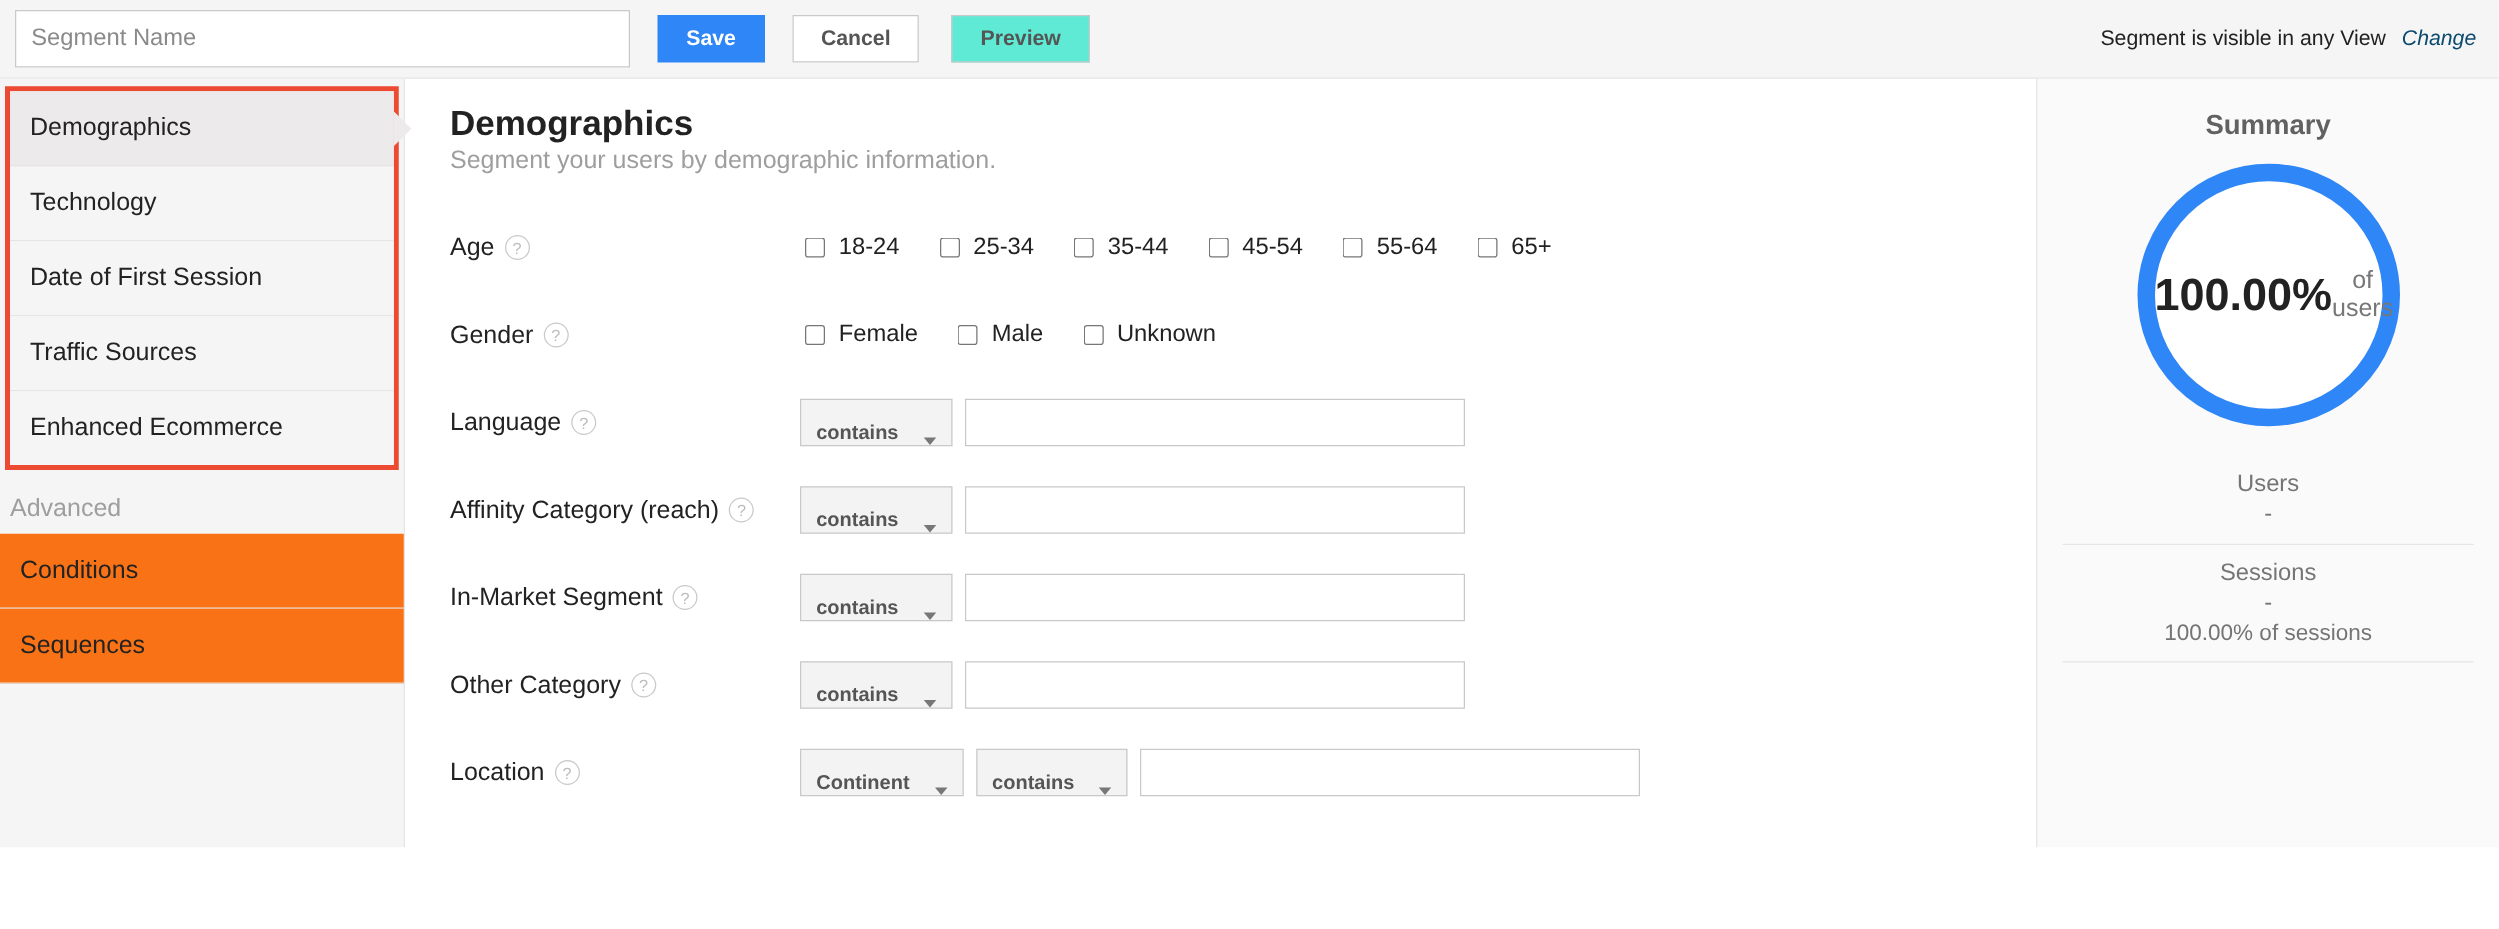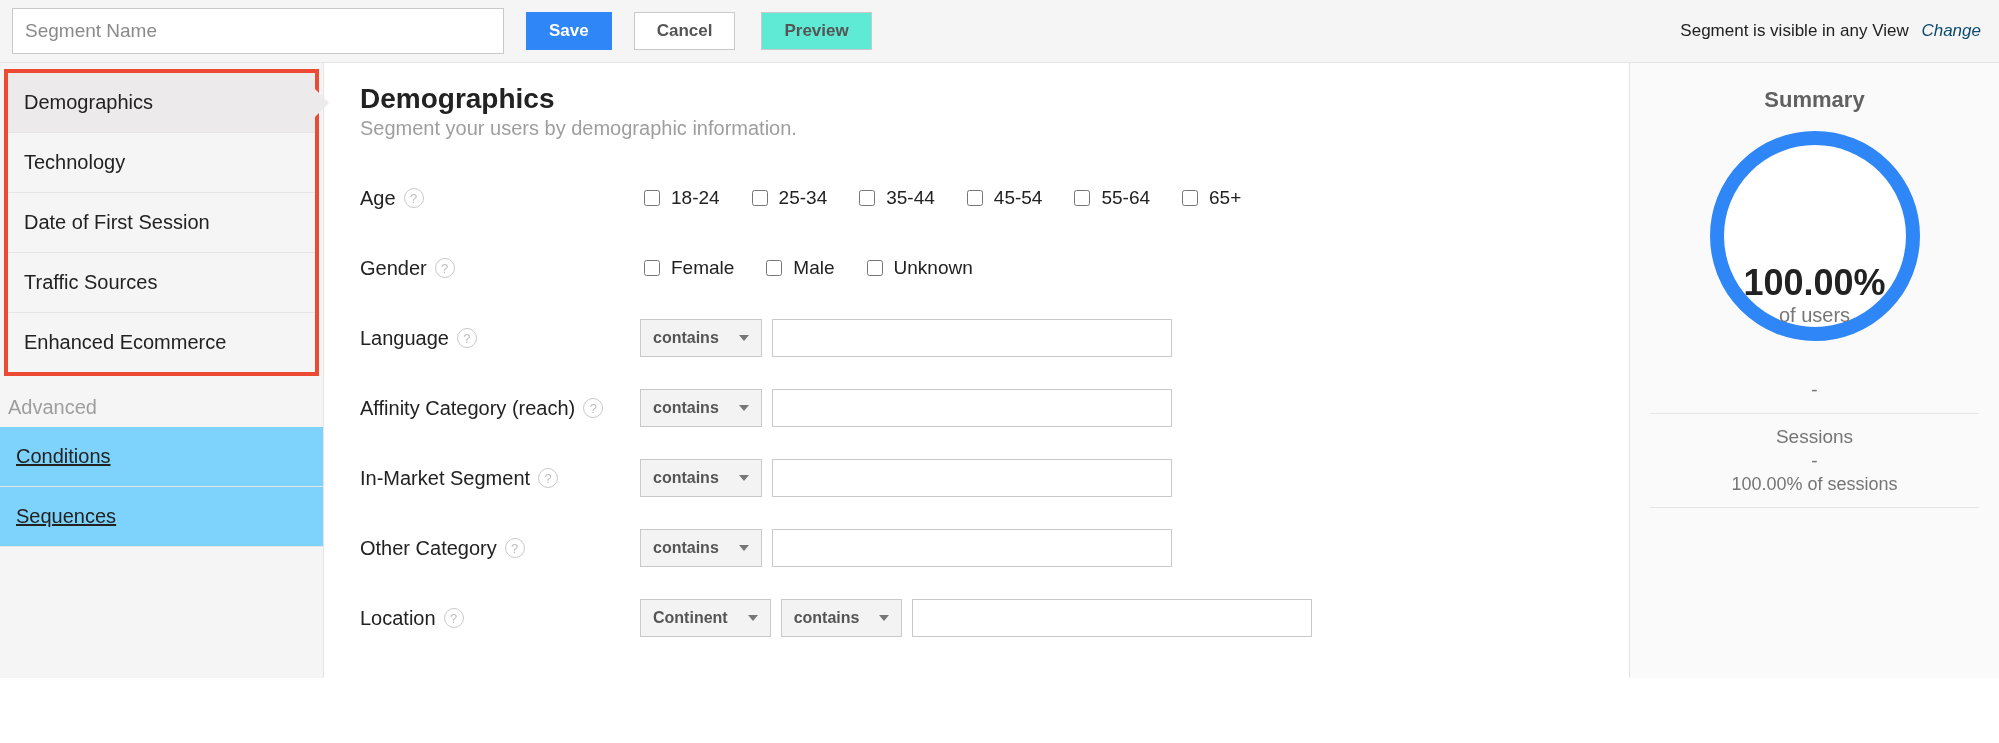--- a/index.html
+++ b/index.html
@@ -24,52 +24,52 @@
   .highlight-box { border:4px solid #ec4a32; margin:6px 4px 0 4px; }
   .side-item {
     padding:18px 16px; font-size:20px; color:#222; border-bottom:1px solid #e5e5e5; background:#f5f5f5; cursor:pointer;
   }
   .side-item.active { background:#eceaea; position:relative; }
   .side-item.active::after {
     content:""; position:absolute; right:-14px; top:50%; transform:translateY(-50%);
     width:0; height:0; border-top:14px solid transparent; border-bottom:14px solid transparent; border-left:14px solid #eceaea;
   }
   .advanced-label { padding:20px 10px 8px 8px; font-size:20px; color:#9e9e9e; }
-  .side-item.adv { background:#7dd3fc;text-decoration:underline; }
+  .side-item.adv { background:#f97316; }
   .side-item.adv:first-of-type { border-top:1px solid #e5e5e5; }
 
   .main { flex:1 1 auto; padding:20px 36px; }
   .main h1 { margin:0 0 2px 0; font-size:28px; font-weight:700; color:#222; }
   .subtitle { font-size:20px; color:#9e9e9e; margin-bottom:28px; }
   .form-row { display:flex; align-items:center; min-height:60px; margin-bottom:10px; }
   .form-label { width:280px; font-size:20px; color:#222; display:flex; align-items:center; gap:8px; }
   .help {
     width:20px; height:20px; border-radius:50%; border:1px solid #c9c9c9; display:inline-flex;
     align-items:center; justify-content:center; font-size:13px; color:#bdbdbd; background:#fff;
   }
   .checks { display:flex; gap:28px; align-items:center; }
   .check { display:flex; align-items:center; gap:8px; font-size:19px; color:#222; }
   .check input { width:16px; height:16px; }
   .dropdown {
-    display:inline-flex; align-items:center; gap:10px; background:#f3f3f3; border:1px solid #c9c9c9;
+    display:inline-flex; align-items:flex-end; gap:10px; background:#f3f3f3; border:1px solid #c9c9c9;
     padding:0 12px; height:38px; font-size:16px; font-weight:700; color:#555; cursor:pointer;
   }
   .dropdown .caret {
     width:0; height:0; border-left:5px solid transparent; border-right:5px solid transparent;
     border-top:6px solid #777; margin-left:10px;
   }
   .text-input { height:38px; border:1px solid #c9c9c9; background:#fff; width:400px; padding:0 10px; font-size:16px; }
   .controls { display:flex; gap:10px; align-items:center; }
 
   .summary { width:370px; border-left:1px solid #e5e5e5; background:#fafafa; padding:24px 20px 12px 20px; text-align:center; display:flex; flex-direction:column; }
   .summary h2 { margin:0 0 18px 0; font-size:22px; color:#616161; font-weight:700; }
   .circle-wrap { display:flex; justify-content:center; margin-bottom:24px; }
   .circle {
     width:210px; height:210px; border-radius:50%; background:#fff; border:14px solid #2f86f6;
-    display:flex; align-items:center; justify-content:flex-end; flex-direction:column;
+    display:flex; align-items:center; justify-content:flex-start; 
   }
   .pct { font-size:36px; font-weight:700; color:#222; }
   .of-users { font-size:20px; color:#777; }
   .stat-block { padding:12px 0; border-bottom:1px solid #e5e5e5; }
   .stat-title { font-size:19px; color:#757575; }
   .stat-value { font-size:19px; color:#757575; margin-top:2px; }
   .sessions-pct { font-size:18px; color:#757575; margin-top:2px; }
   .summary-spacer { flex:1 1 auto; }
   .no-filters { font-size:22px; color:#9e9e9e; font-weight:700; padding-top:18px; }
 </style>
@@ -237,20 +237,21 @@
 
   <div class="summary">
     <h2>Summary</h2>
     <div class="circle-wrap">
       <div class="circle">
         <div class="pct">100.00%</div>
         <div class="of-users">of users</div>
       </div>
     </div>
     <div class="stat-block">
+      <div class="stat-title">Users</div>
       <div class="stat-value">-</div>
     </div>
     <div class="stat-block">
       <div class="stat-title">Sessions</div>
       <div class="stat-value">-</div>
       <div class="sessions-pct">100.00% of sessions</div>
     </div>
     <div class="summary-spacer"></div>
   </div>
 </div>

